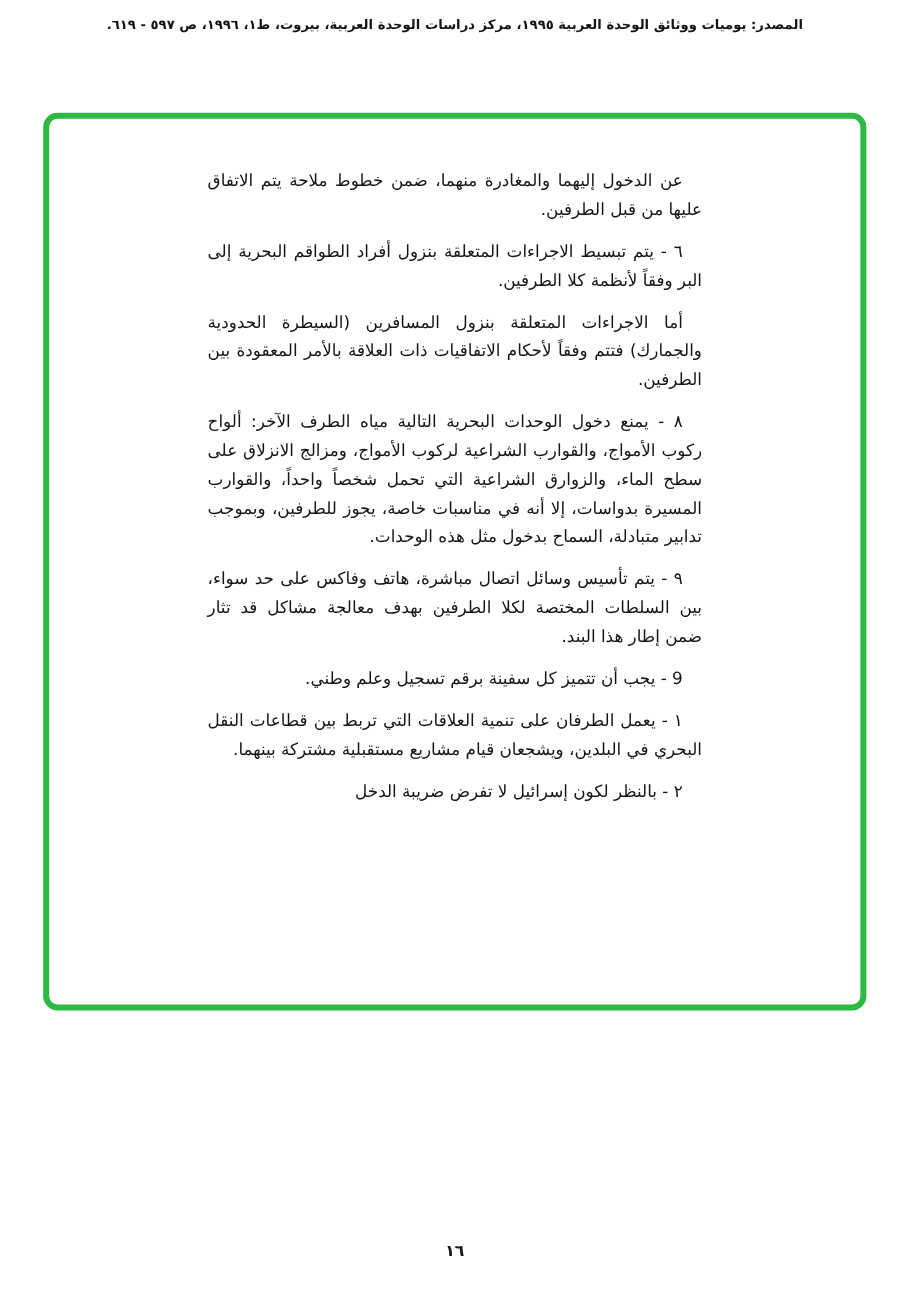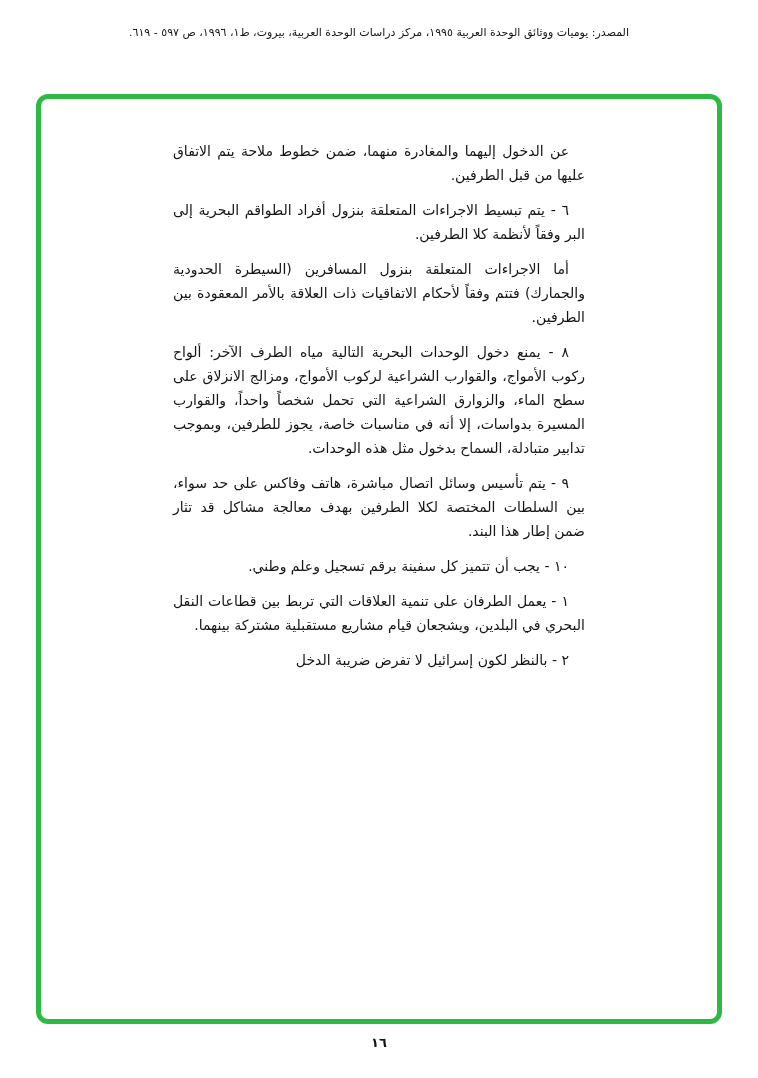--- a/index.html
+++ b/index.html
@@ -22,30 +22,29 @@
     width: 758px;
     text-align: center;
     direction: rtl;
   }
   .header-title {
     font-size: 14.5px;
     font-weight: bold;
     letter-spacing: 0;
   }
   .source-line {
-    margin-top: 12px;
     font-size: 11px;
-    font-weight: normal;
+    font-weight: bold;
   }
   .green-frame {
     position: absolute;
     left: 36px;
     top: 94px;
     width: 686px;
-    height: 930px;
+    height: 748px;
     box-sizing: border-box;
     border: 5px solid var(--frame-green, #2eb944);
     border-radius: 12px;
     background: #ffffff;
   }
   .doc-body {
     width: 412px;
     margin: 40px auto 0 auto;
     direction: rtl;
     text-align: justify;
@@ -83,21 +82,21 @@
   <div class="source-line">المصدر: يوميات ووثائق الوحدة العربية ١٩٩٥، مركز دراسات الوحدة العربية، بيروت، ط١، ١٩٩٦، ص ٥٩٧ - ٦١٩.</div>
 </div>
 
 <div class="green-frame">
   <div class="doc-body">
     <p>عن الدخول إليهما والمغادرة منهما، ضمن خطوط ملاحة يتم الاتفاق عليها من قبل الطرفين.</p>
     <p>٦ - يتم تبسيط الاجراءات المتعلقة بنزول أفراد الطواقم البحرية إلى البر وفقاً لأنظمة كلا الطرفين.</p>
     <p>أما الاجراءات المتعلقة بنزول المسافرين (السيطرة الحدودية والجمارك) فتتم وفقاً لأحكام الاتفاقيات ذات العلاقة بالأمر المعقودة بين الطرفين.</p>
     <p>٨ - يمنع دخول الوحدات البحرية التالية مياه الطرف الآخر: ألواح ركوب الأمواج، والقوارب الشراعية لركوب الأمواج، ومزالج الانزلاق على سطح الماء، والزوارق الشراعية التي تحمل شخصاً واحداً، والقوارب المسيرة بدواسات، إلا أنه في مناسبات خاصة، يجوز للطرفين، وبموجب تدابير متبادلة، السماح بدخول مثل هذه الوحدات.</p>
     <p>٩ - يتم تأسيس وسائل اتصال مباشرة، هاتف وفاكس على حد سواء، بين السلطات المختصة لكلا الطرفين بهدف معالجة مشاكل قد تثار ضمن إطار هذا البند.</p>
-    <p>١٠ - يجب أن تتميز كل سفينة برقم تسجيل وعلم وطني.</p>
+    <p>9 - يجب أن تتميز كل سفينة برقم تسجيل وعلم وطني.</p>
     <p>١ - يعمل الطرفان على تنمية العلاقات التي تربط بين قطاعات النقل البحري في البلدين، ويشجعان قيام مشاريع مستقبلية مشتركة بينهما.</p>
     <p>٢ - بالنظر لكون إسرائيل لا تفرض ضريبة الدخل</p>
   </div>
 </div>
 
 <div class="page-footer">
   <span class="page-number">١٦</span>
 </div>
 
 </body></html>

